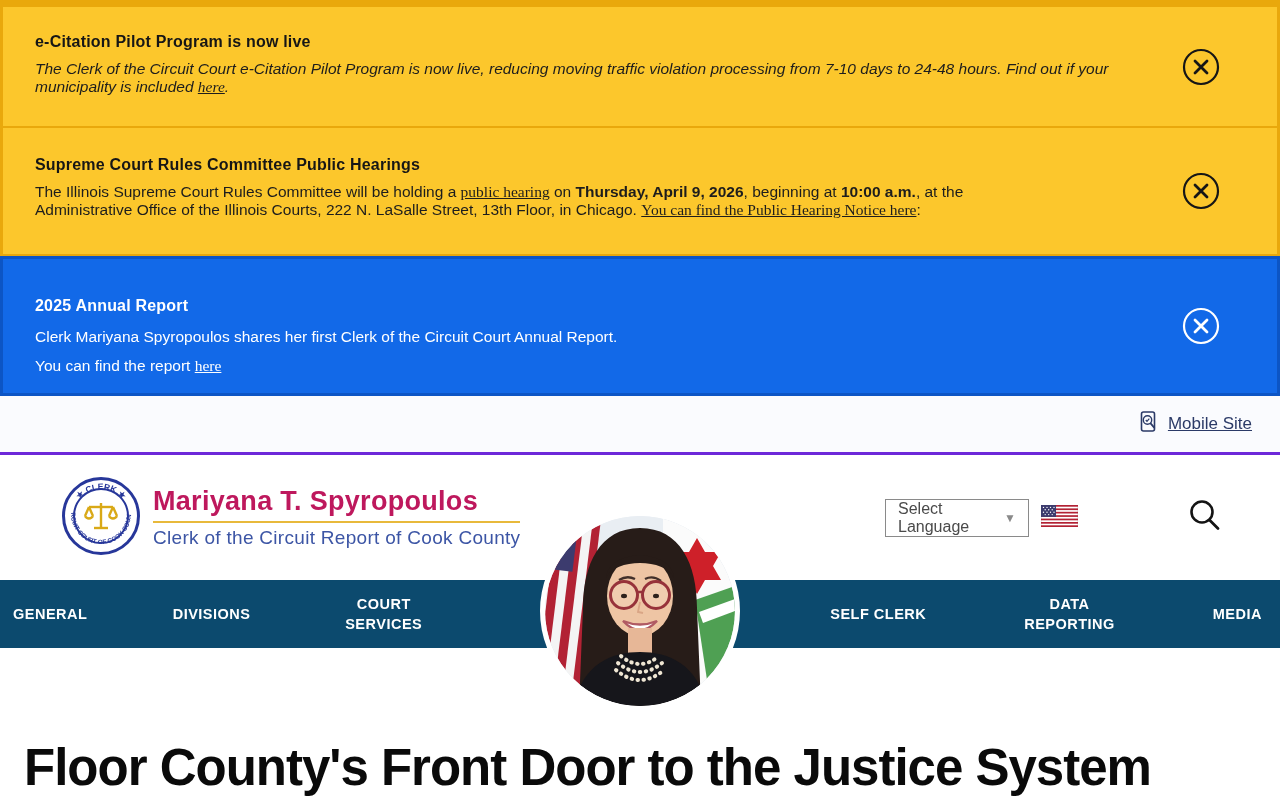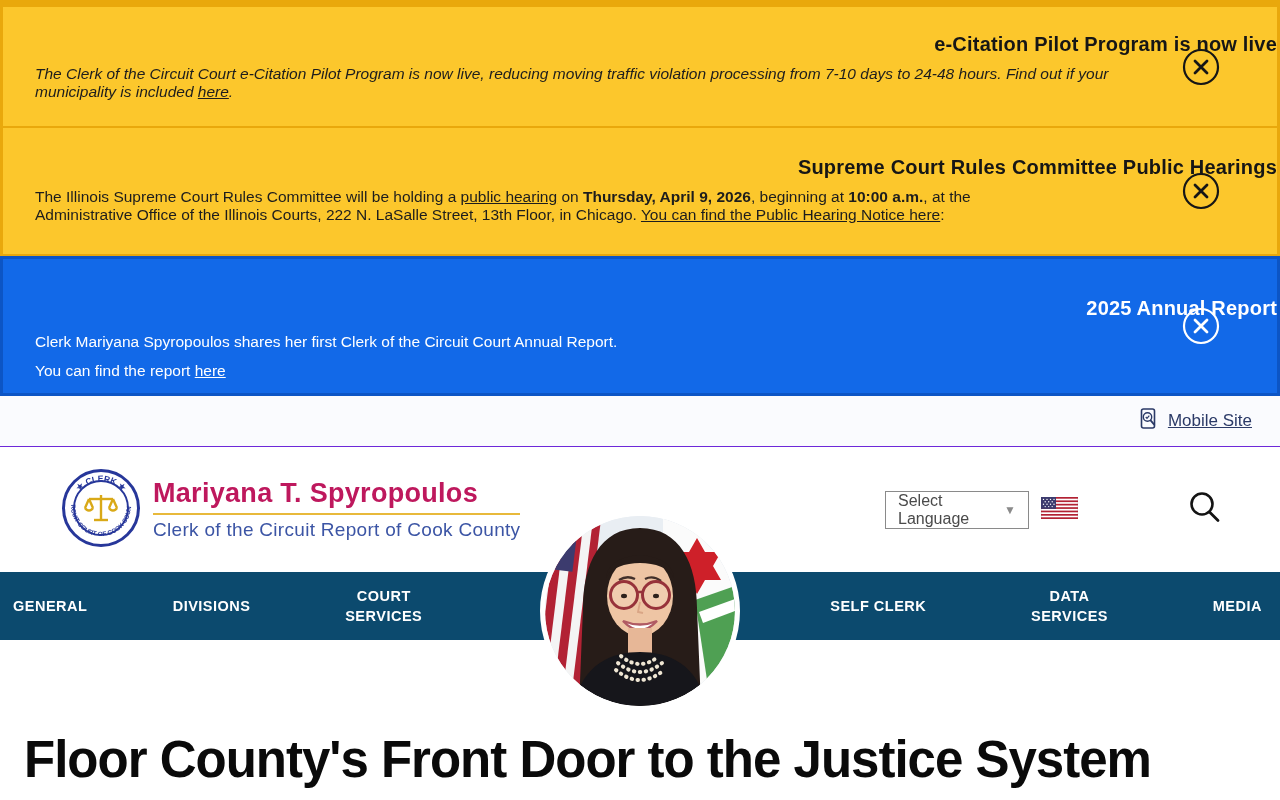--- a/index.html
+++ b/index.html
@@ -7,40 +7,40 @@
   body {
     width:1280px; height:800px; overflow:hidden; position:relative;
     background:#fff; font-family:"Liberation Sans", sans-serif;
   }
 
   
   .alert { position:relative; padding-left:32px; }
   .alert-yellow { background:#FCC72C; border:3px solid #E9A80C; border-bottom-width:2px; color:#161616; }
   .alert-1 { height:128px; border-top-width:7px; }
   .alert-2 { height:128px; border-top-width:0; }
-  .alert h2 { margin:0; padding-top:28px; font-size:20px; font-weight:bold; letter-spacing:.2px;text-align:right; }
+  .alert h2 { margin:0; padding-top:28px; font-size:16px; font-weight:bold; letter-spacing:.2px; }
   .alert-1 h2 { padding-top:26px; }
   .alert .alert-body { margin:9px 0 0; font-size:15.5px; line-height:17.5px; max-width:1105px; color:#1d1d1d; }
   .alert-1 .alert-body { font-style:italic; }
   .alert-2 .alert-body { max-width:1015px; }
-  .alert a { color:inherit; text-decoration:underline; }
+  .alert a { color:inherit; text-decoration:underline;font-family:Liberation Serif, serif; }
   .alert b { font-weight:bold; }
 
   .alert-blue { background:#1269E8; border:3px solid #0C55C5; height:140px; color:#fff; }
   .alert-blue h2 { padding-top:38px; color:#fff; }
   .alert-blue .alert-line { margin:13px 0 0; font-size:15.5px; color:#fff; }
   .alert-blue .alert-line + .alert-line { margin-top:11px; }
   .alert-blue a { color:#fff; }
 
   .close-btn { position:absolute; right:56px; top:50%; transform:translateY(-50%);
     width:40px; height:40px; background:transparent; border:none; padding:0; cursor:pointer; }
   .close-btn svg { display:block; }
 
   
-  .utility-bar { height:51px; background:#FAFBFE; border-bottom:1px solid #6d28d9;
+  .utility-bar { height:59px; background:#FAFBFE; border-bottom:3px solid #6d28d9;
     display:flex; justify-content:flex-end; align-items:center; padding-right:28px; gap:9px; }
   .mobile-link { color:#2B3A67; font-size:17px; text-decoration:underline; }
 
   
   .site-header { height:125px; background:#fff; display:flex; align-items:center; padding:0 56px 0 62px; }
   .brand { display:flex; align-items:center; gap:13px; }
   .brand-text .brand-name { font-size:27px; font-weight:bold; color:#be185d; letter-spacing:.3px; }
   .gold-rule { height:2px; background:#E8B93B; margin:4px 0 4px; }
   .brand-subtitle { font-size:19px; color:#3C55A5; letter-spacing:.3px; }
   .header-right { margin-left:auto; display:flex; align-items:center; }
@@ -202,21 +202,21 @@
     </button>
   </div>
 </div>
 
 <div class="main-nav">
   <div class="nav-item">GENERAL</div>
   <div class="nav-item">DIVISIONS</div>
   <div class="nav-item wrap-2">COURT SERVICES</div>
   <div class="nav-spacer"></div>
   <div class="nav-item">SELF CLERK</div>
-  <div class="nav-item wrap-2b">DATA SERVICES</div>
+  <div class="nav-item wrap-2b">DATA REPORTING</div>
   <div class="nav-item">MEDIA</div>
 </div>
 
 <div class="portrait">
   <svg width="190" height="190" viewBox="0 0 190 190">
     <defs>
         <clipPath id="pc">
           <circle cx="95" cy="95" r="95"></circle>
         </clipPath>
       </defs>

